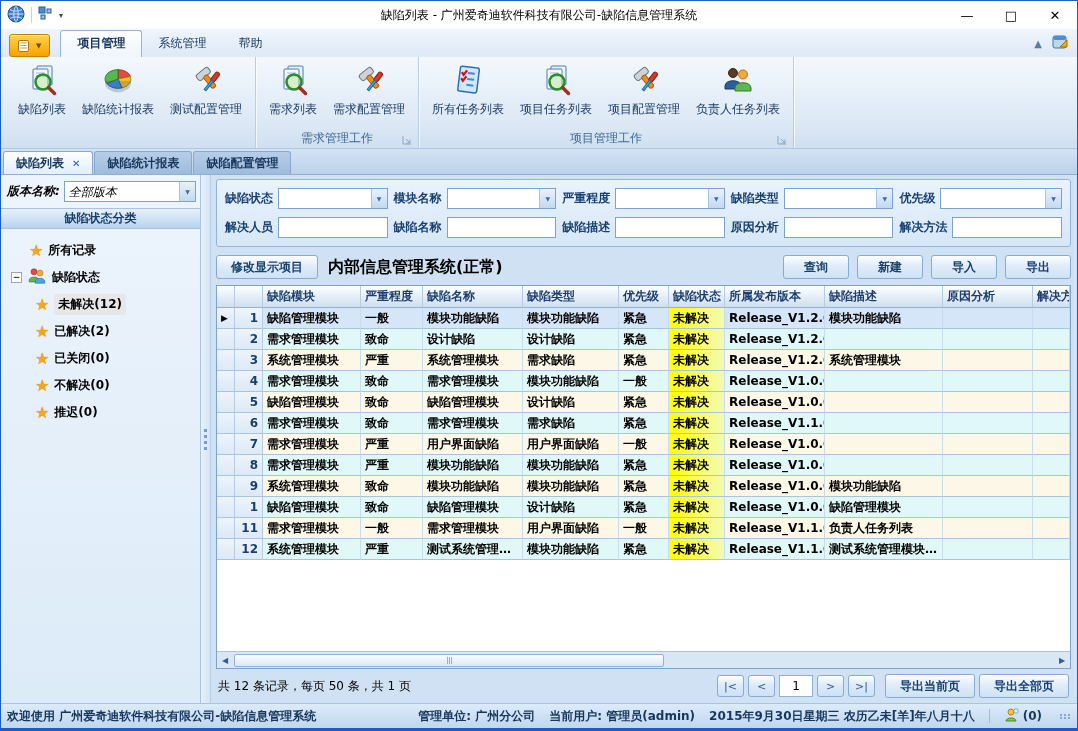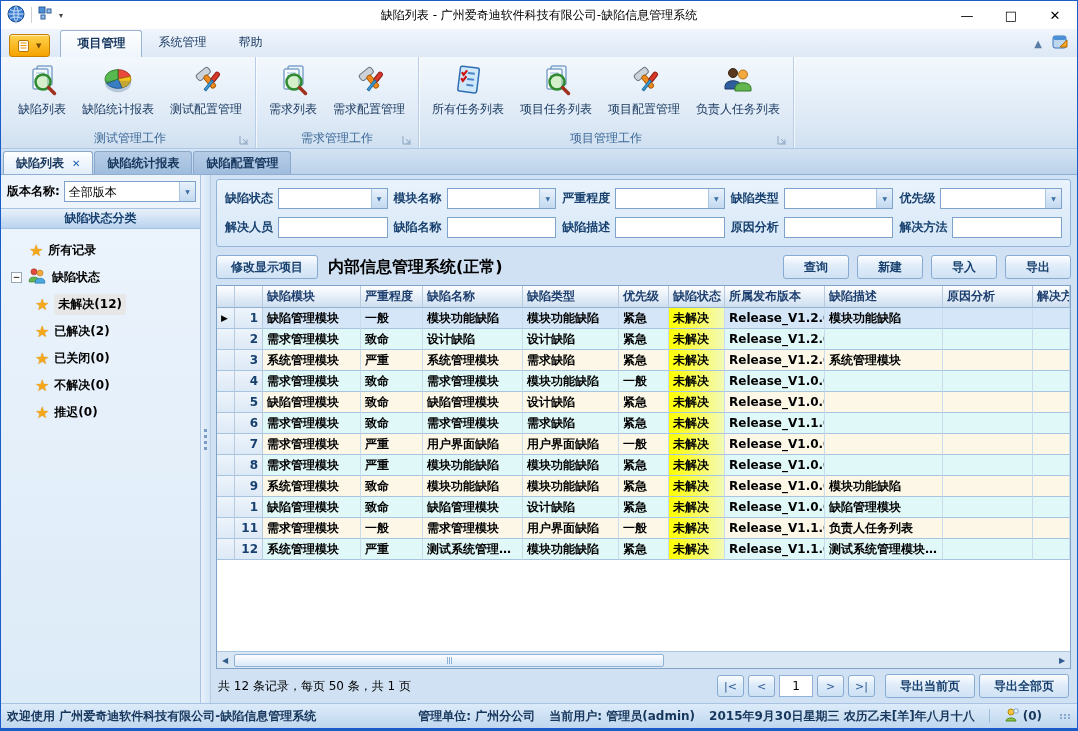--- a/index.html
+++ b/index.html
@@ -37,21 +37,21 @@
   .doc-tabrow { height:26px; background:linear-gradient(#d3e3f3,#bcd2ea); display:flex; align-items:flex-end; padding-left:2px; gap:1px; flex:none; border-bottom:1px solid #8fb0d4; }
   .doc-tab { height:23px; padding:0 12px; display:flex; align-items:center; gap:8px; background:linear-gradient(#b7cde7,#9fbcdd); border:1px solid #89a8cc; border-bottom:none; border-radius:3px 3px 0 0; color:#16365c; font-weight:bold; cursor:default; }
   .doc-tab.active { background:linear-gradient(#fdfeff,#e2eefb); }
   .doc-close { font-size:10px; color:#1b5fae; font-weight:bold; }
 
   
   .content { flex:1; display:flex; background:#cfe1f3; min-height:0; }
 
   
   .sidebar { width:200px; flex:none; background:linear-gradient(#edf4fc,#dcebf8); border-right:1px solid #aac4e0; display:flex; flex-direction:column; padding-top:6px; }
-  .version-row { display:flex; align-items:center; gap:4px; padding:0 4px 6px 6px; }
+  .version-row { display:flex; align-items:center; gap:4px; padding:0 4px 6px 6px;font-style:italic; }
   .version-label { font-weight:bold; color:#000; white-space:nowrap; }
   .combo { display:flex; height:21px; border:1px solid #7da3cc; background:#fff; flex:1; }
   .combo .combo-text { flex:1; padding:2px 4px; color:#000; overflow:hidden; white-space:nowrap;border-radius:9px; }
   .combo .combo-btn { width:16px; background:linear-gradient(#e9f1fb,#c3d9f0); border-left:1px solid #a9c4e1; display:flex; align-items:center; justify-content:center; }
   .combo .combo-btn::after { content:"▼"; font-size:6px; color:#3c6ea5; }
   .tree-header { height:21px; background:linear-gradient(#e8f1fb,#b9d3ef); border-top:1px solid #a6c3e3; border-bottom:1px solid #a6c3e3; display:flex; align-items:center; justify-content:center; font-weight:bold; color:#17406f; }
   .tree { flex:1; padding:8px 4px 4px 10px; overflow:hidden; }
   .tree-item { display:flex; align-items:center; gap:5px; height:27px; white-space:nowrap; color:#000; font-weight:bold; }
   .tree-children { margin-left:24px; }
   .tree-item.child { height:27px; }
@@ -151,21 +151,21 @@
   <div class="ribbon-tabrow">
     <div class="app-button">
       <svg width="14" height="12" viewBox="0 0 14 12">
           <rect x="0.5" y="0.5" width="10" height="11" rx="1.5" fill="#fff" stroke="#b57400"></rect>
           <line x1="2.5" y1="3" x2="8.5" y2="3" stroke="#e89200"></line>
           <line x1="2.5" y1="5.5" x2="8.5" y2="5.5" stroke="#e89200"></line>
           <line x1="2.5" y1="8" x2="8.5" y2="8" stroke="#e89200"></line>
         </svg>
       <span style="font-size:7px;color:#7a4d00;">▼</span>
     </div>
-    <div id="ribbon-tabs" style="display:flex;align-items:flex-start;">
+    <div id="ribbon-tabs" style="display:flex;align-items:center;">
         <div class="ribbon-tab active">项目管理</div>
         <div class="ribbon-tab">系统管理</div>
         <div class="ribbon-tab">帮助</div>
       </div>
     <div class="tabrow-right">
       <span class="chev-up">▲</span>
       <span>
         <svg width="17" height="16" viewBox="0 0 17 16">
             <rect x="1" y="2" width="13" height="12" rx="2" fill="#bcd6f0" stroke="#3a76b8"></rect>
             <rect x="1" y="2" width="13" height="4" rx="2" fill="#4d8fd6"></rect>
@@ -215,27 +215,20 @@
                     <rect x="11" y="12" width="5" height="15" rx="2" fill="#f08a1d" stroke="#a85c06"></rect>
                   </g>
                   <g transform="rotate(38 21 18)">
                     <rect x="19" y="6" width="4.5" height="11" rx="2" fill="#d8382a" stroke="#8e1e12"></rect>
                     <rect x="20.2" y="16" width="2.2" height="12" fill="#49a8e0" stroke="#1d6ca0"></rect>
                   </g>
                 </svg></span>
             </span>
             <span class="rlabel">测试配置管理</span>
           </div>
-        </div>
-        <div class="rgroup-footer">
-          <span>测试管理工作</span>
-          <span class="launcher"><span><svg width="10" height="10" viewBox="0 0 10 10">
-                <path d="M1 1 L1 9 L9 9" fill="none" stroke="#7d96b4"></path>
-                <path d="M4 4 L8 8 M8 4.5 L8 8 L4.5 8" fill="none" stroke="#7d96b4"></path>
-              </svg></span></span>
         </div>
       </div>
       <div class="rgroup">
         <div class="rbuttons">
           <div class="rbtn">
             <span class="ricon">
               <span><svg width="32" height="32" viewBox="0 0 32 32">
                   <rect x="11" y="2" width="15" height="19" rx="1" fill="#eaf4fd" stroke="#4a7cb0"></rect>
                   <rect x="7" y="5" width="15" height="20" rx="1" fill="#f7fbfe" stroke="#4a7cb0"></rect>
                   <line x1="10" y1="9" x2="19" y2="9" stroke="#9cb8d4"></line>

